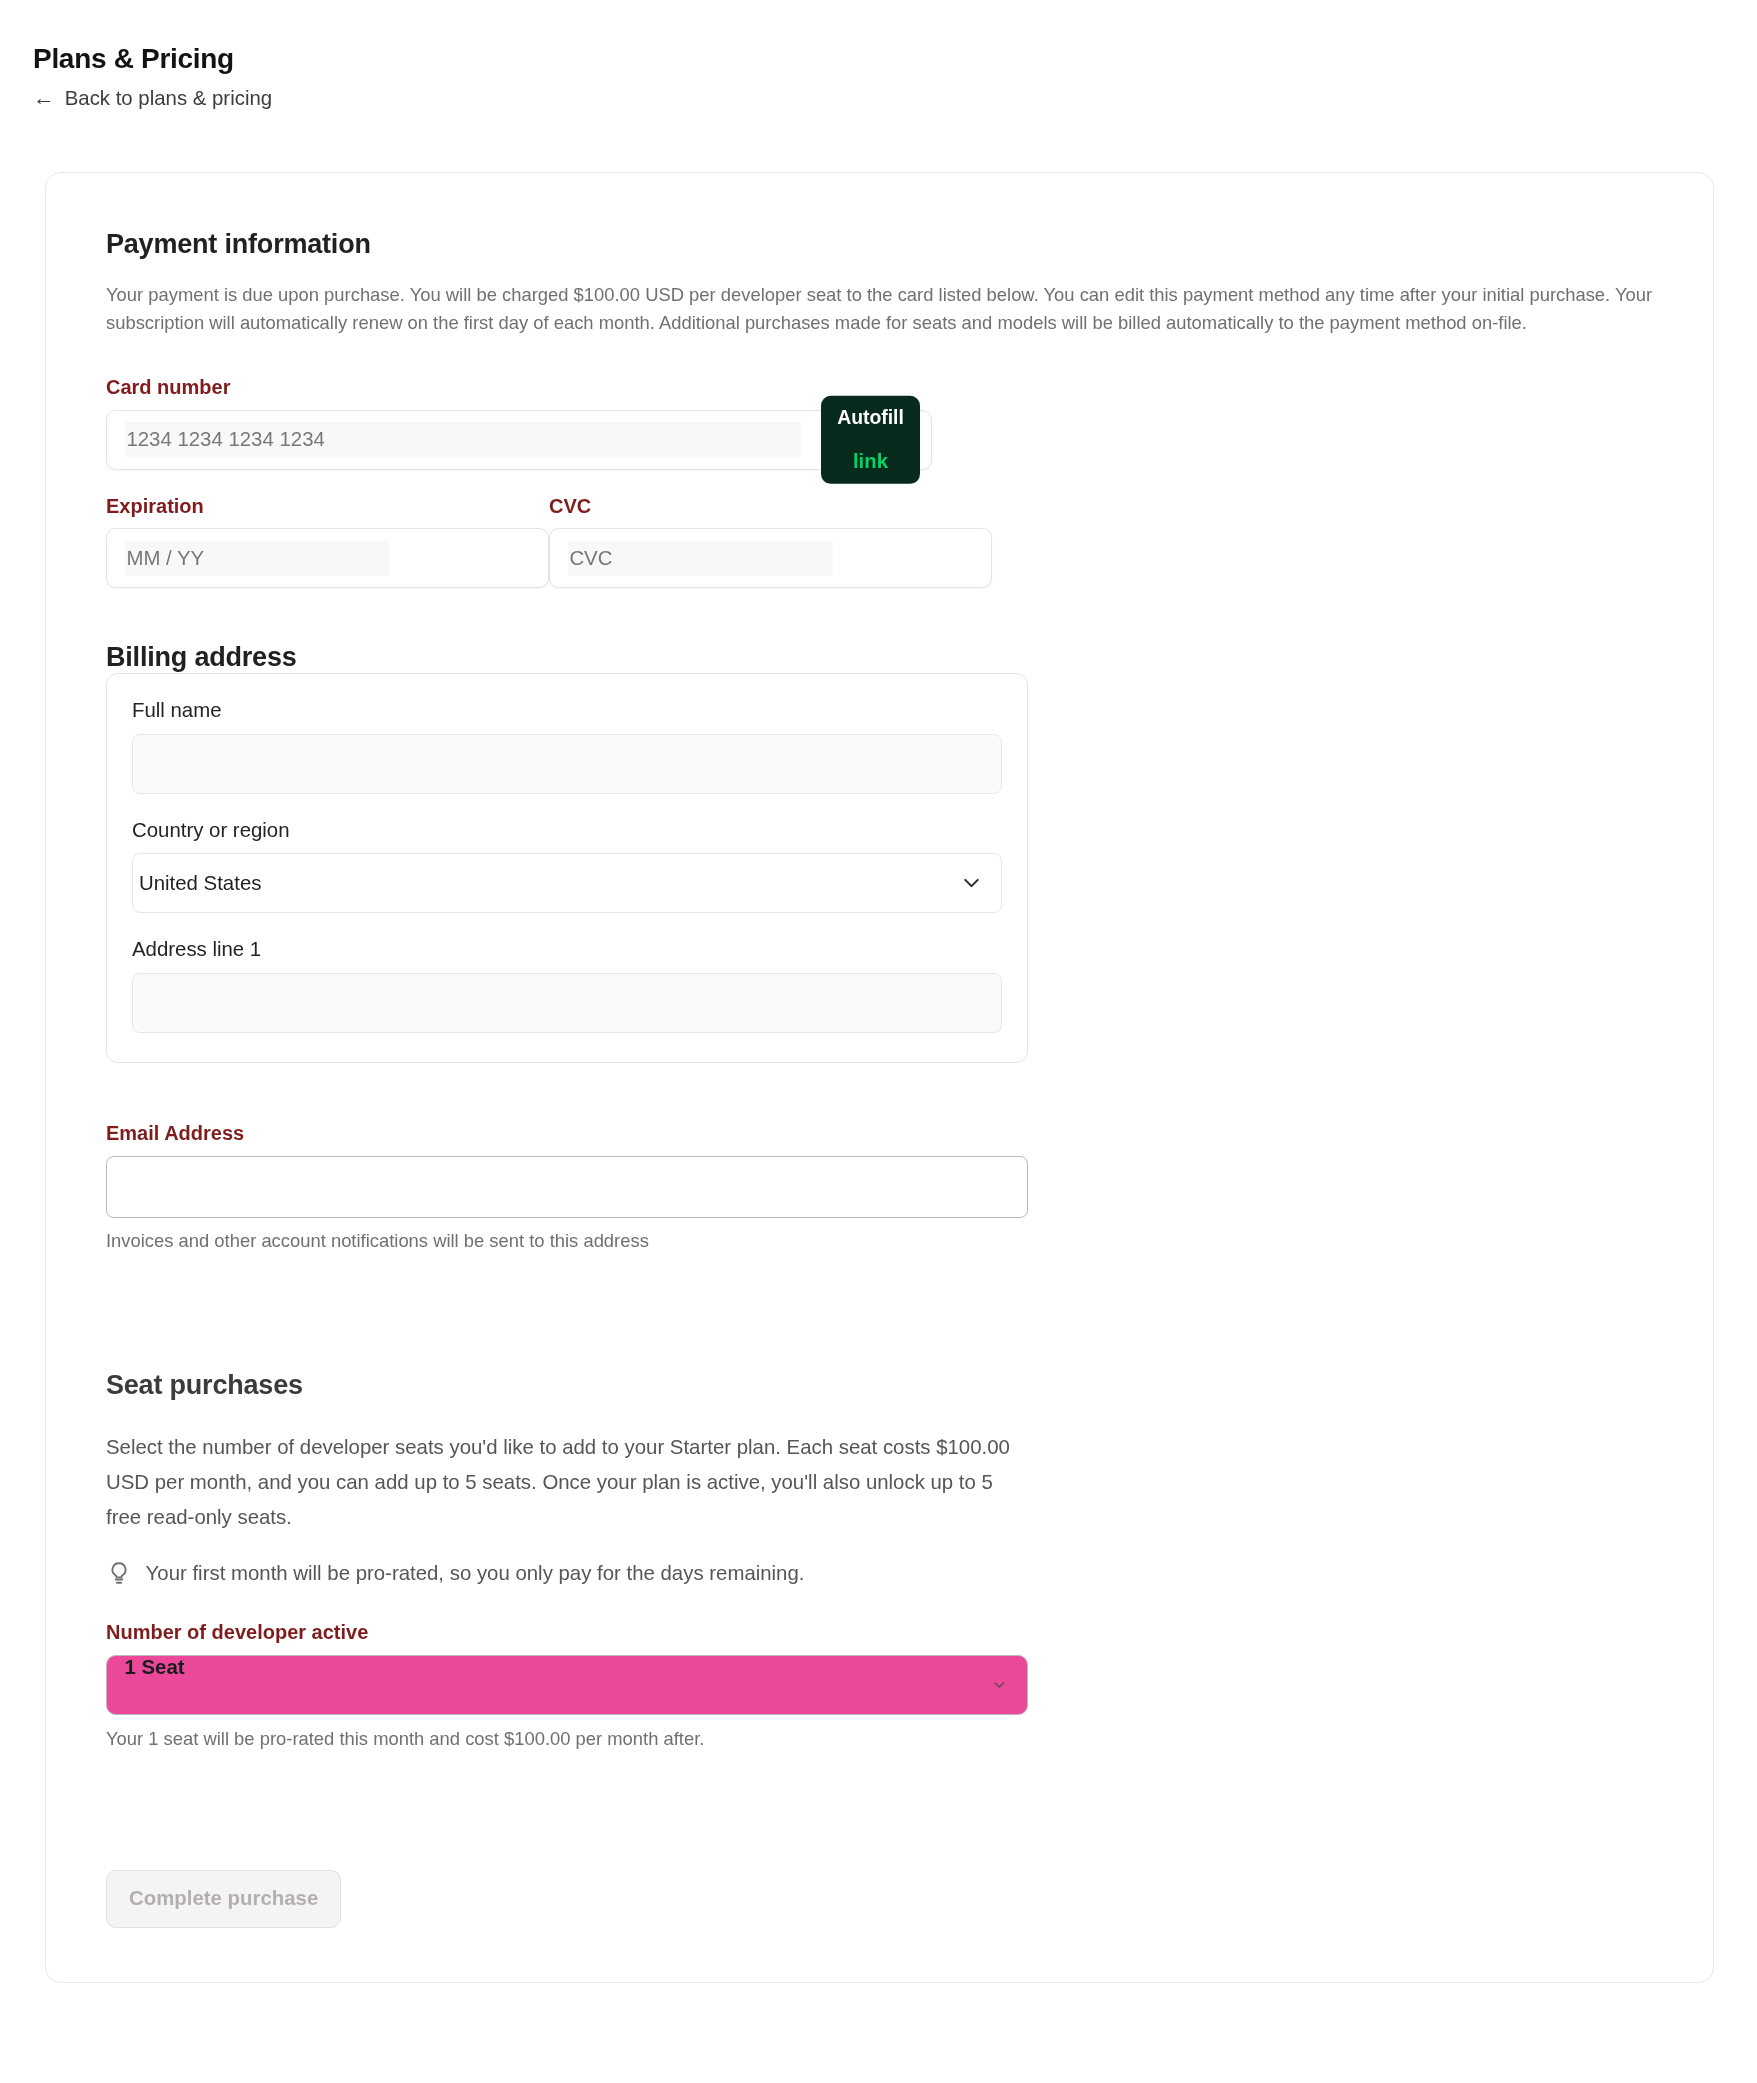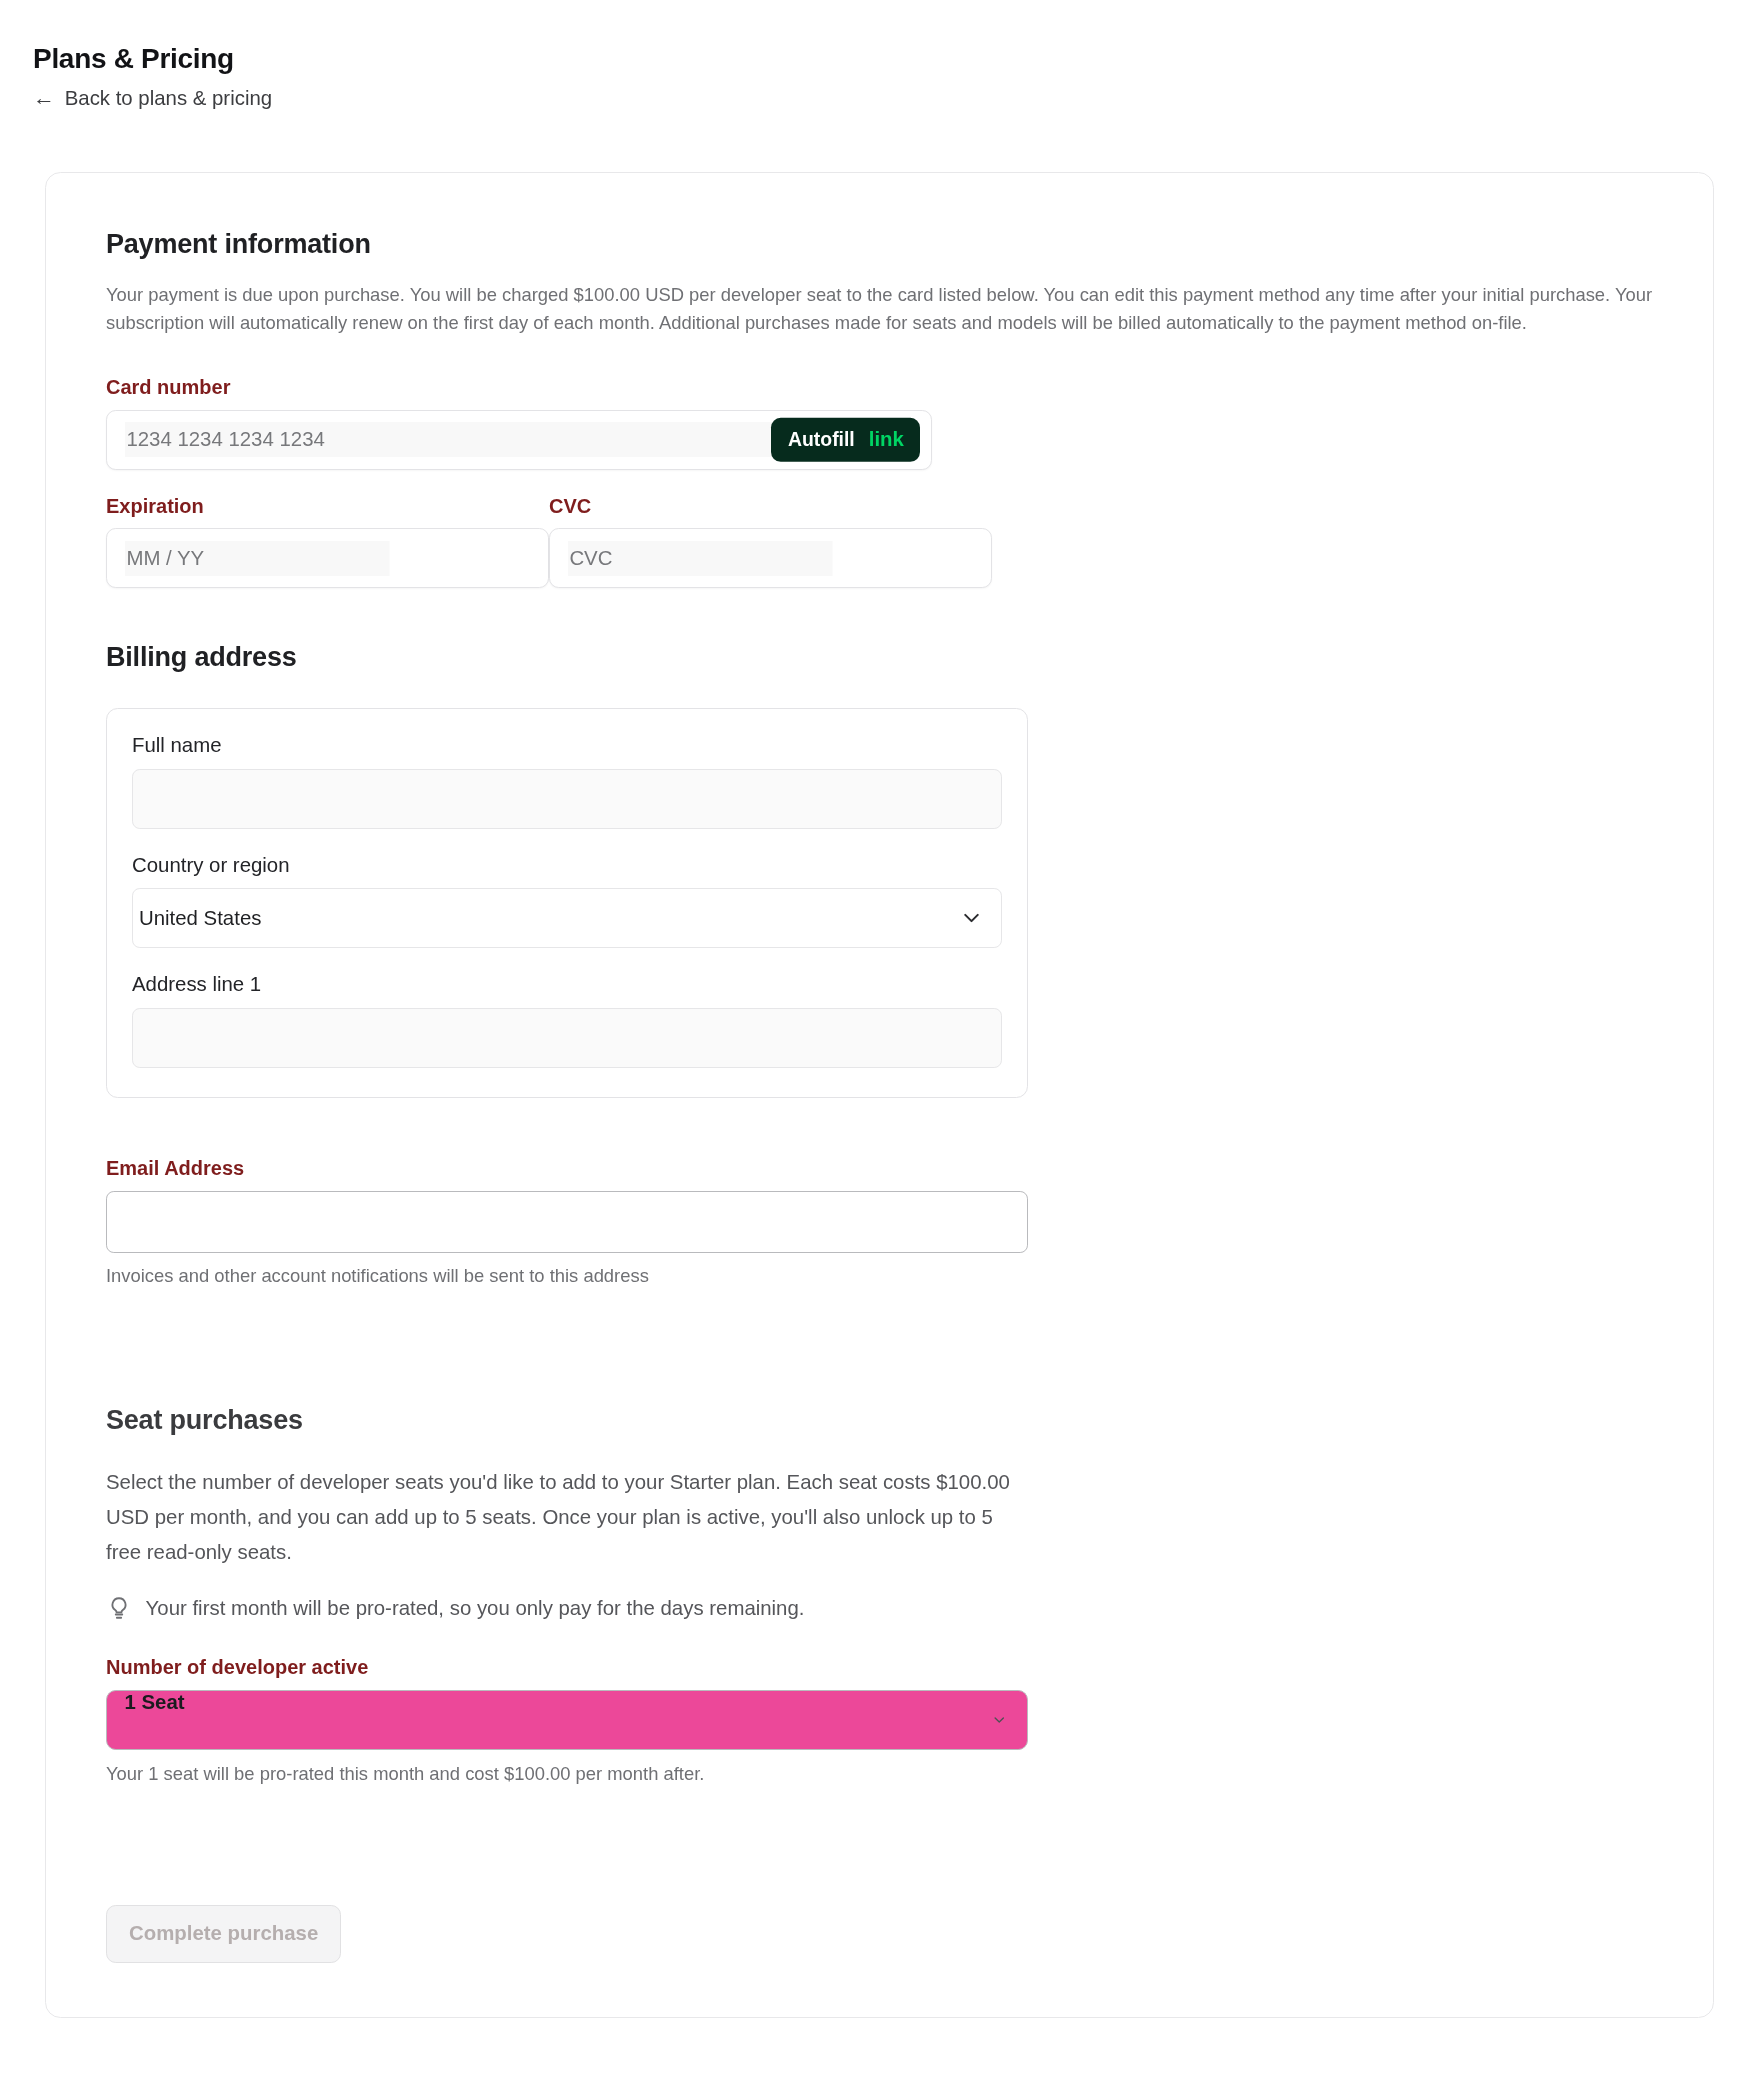--- a/index.html
+++ b/index.html
@@ -95,22 +95,23 @@
     position: absolute;
     top: 50%;
     right: 11.6px;
     transform: translateY(-50%);
     background: #062b1d;
     border: none;
     border-radius: 9.7px;
     padding: 10.7px 16.5px;
     display: flex;
     align-items: center;
-    gap: 14px;
+    gap: 21px;
     cursor: pointer;
+    flex-direction: column;
   }
   .autofill-btn .autofill-label {
     color: #ffffff;
     font-size: 19.4px;
     font-weight: 600;
     font-family: "Liberation Sans", sans-serif;
   }
   .autofill-btn .link-brand {
     color: #00d564;
     font-size: 20.4px;
@@ -118,21 +119,20 @@
     font-family: "Liberation Sans", sans-serif;
   }
 
   .exp-cvc-row { display: flex; width: 922px; }
   .exp-cvc-row .col { width: 443px; }
 
   
   .billing-heading { margin-top: 54px; }
 
   .billing-box {
-    margin-top: 35px;
     width: 922px;
     border: 1px solid #e3e3e6;
     border-radius: 11.6px;
     padding: 25px 25px 29px 25px;
   }
   .billing-label {
     display: block;
     font-size: 20.4px;
     font-weight: 400;
     color: #232428;

